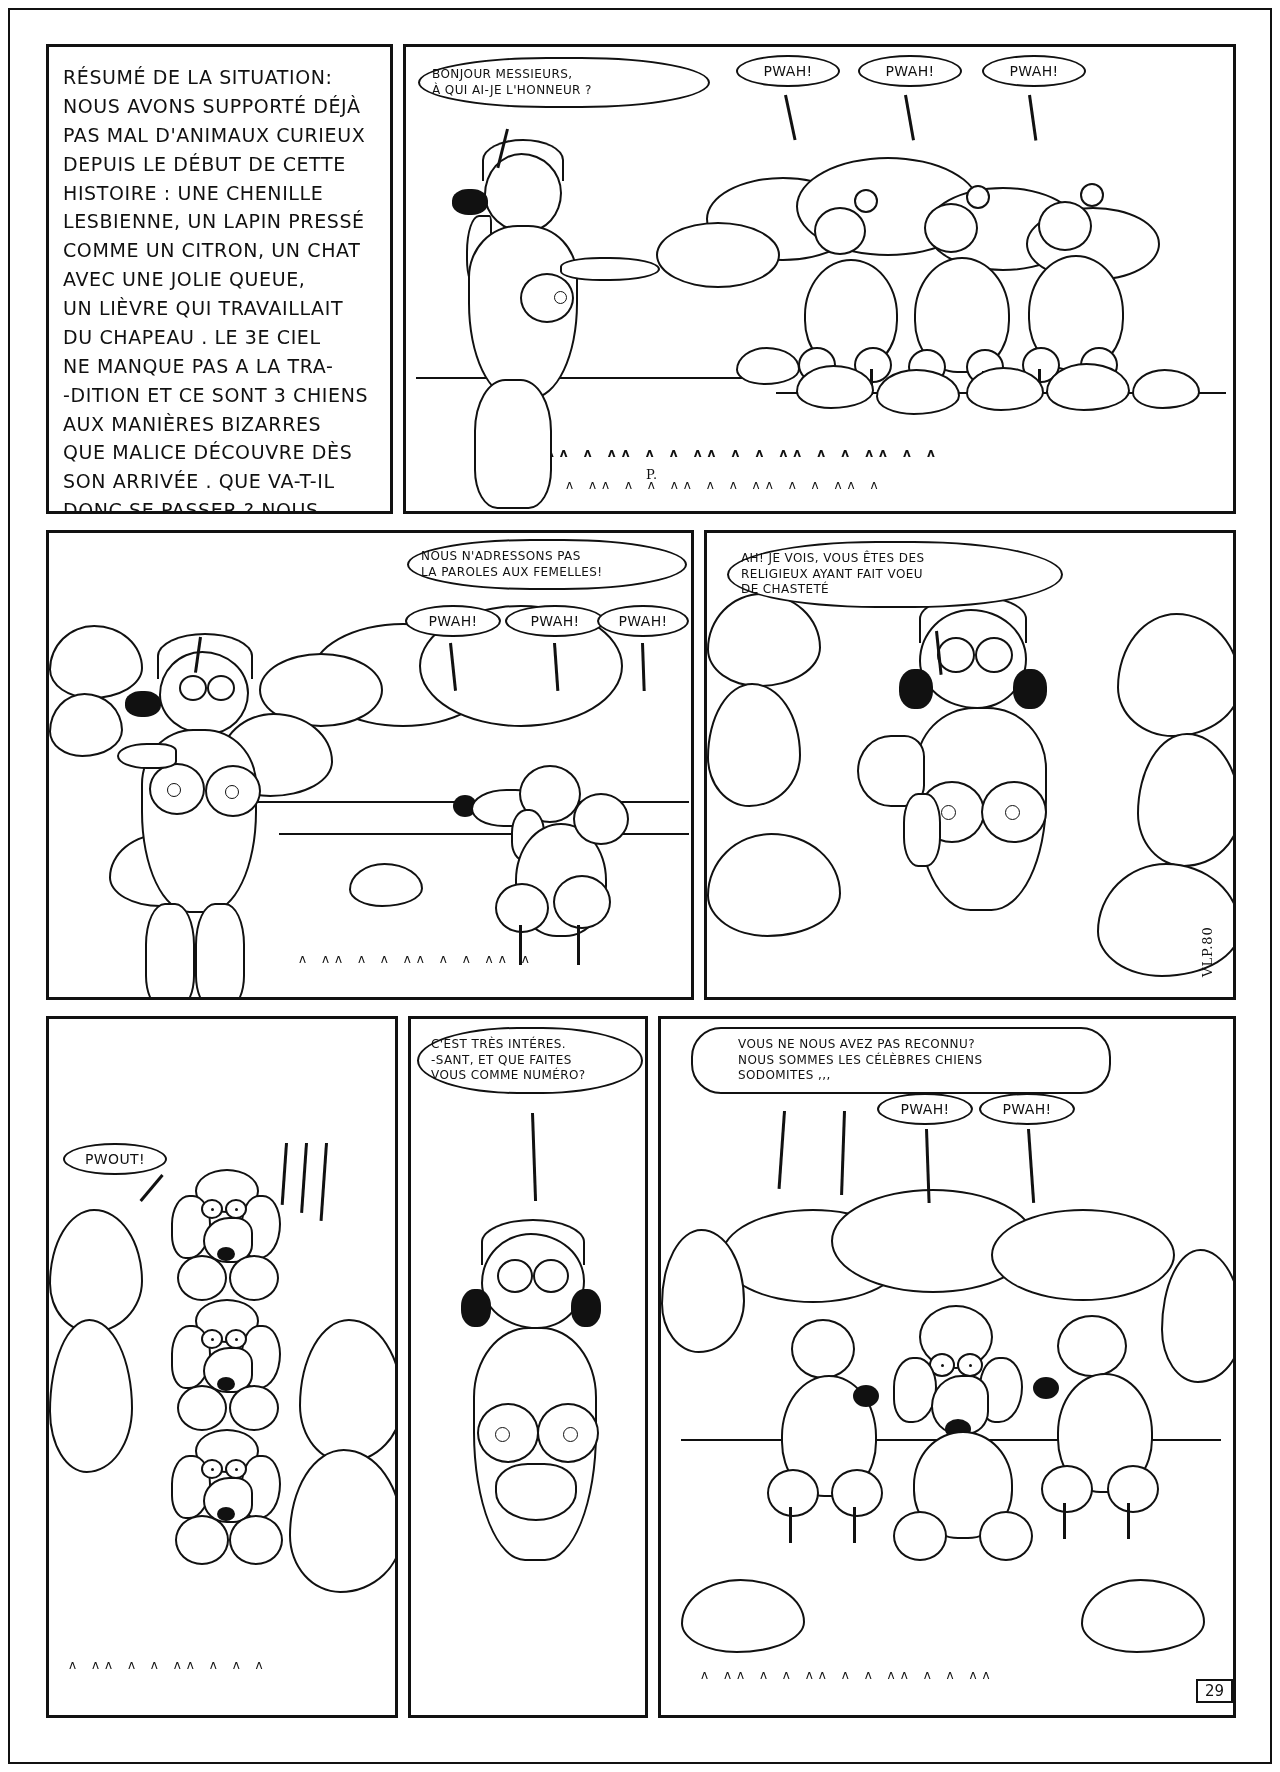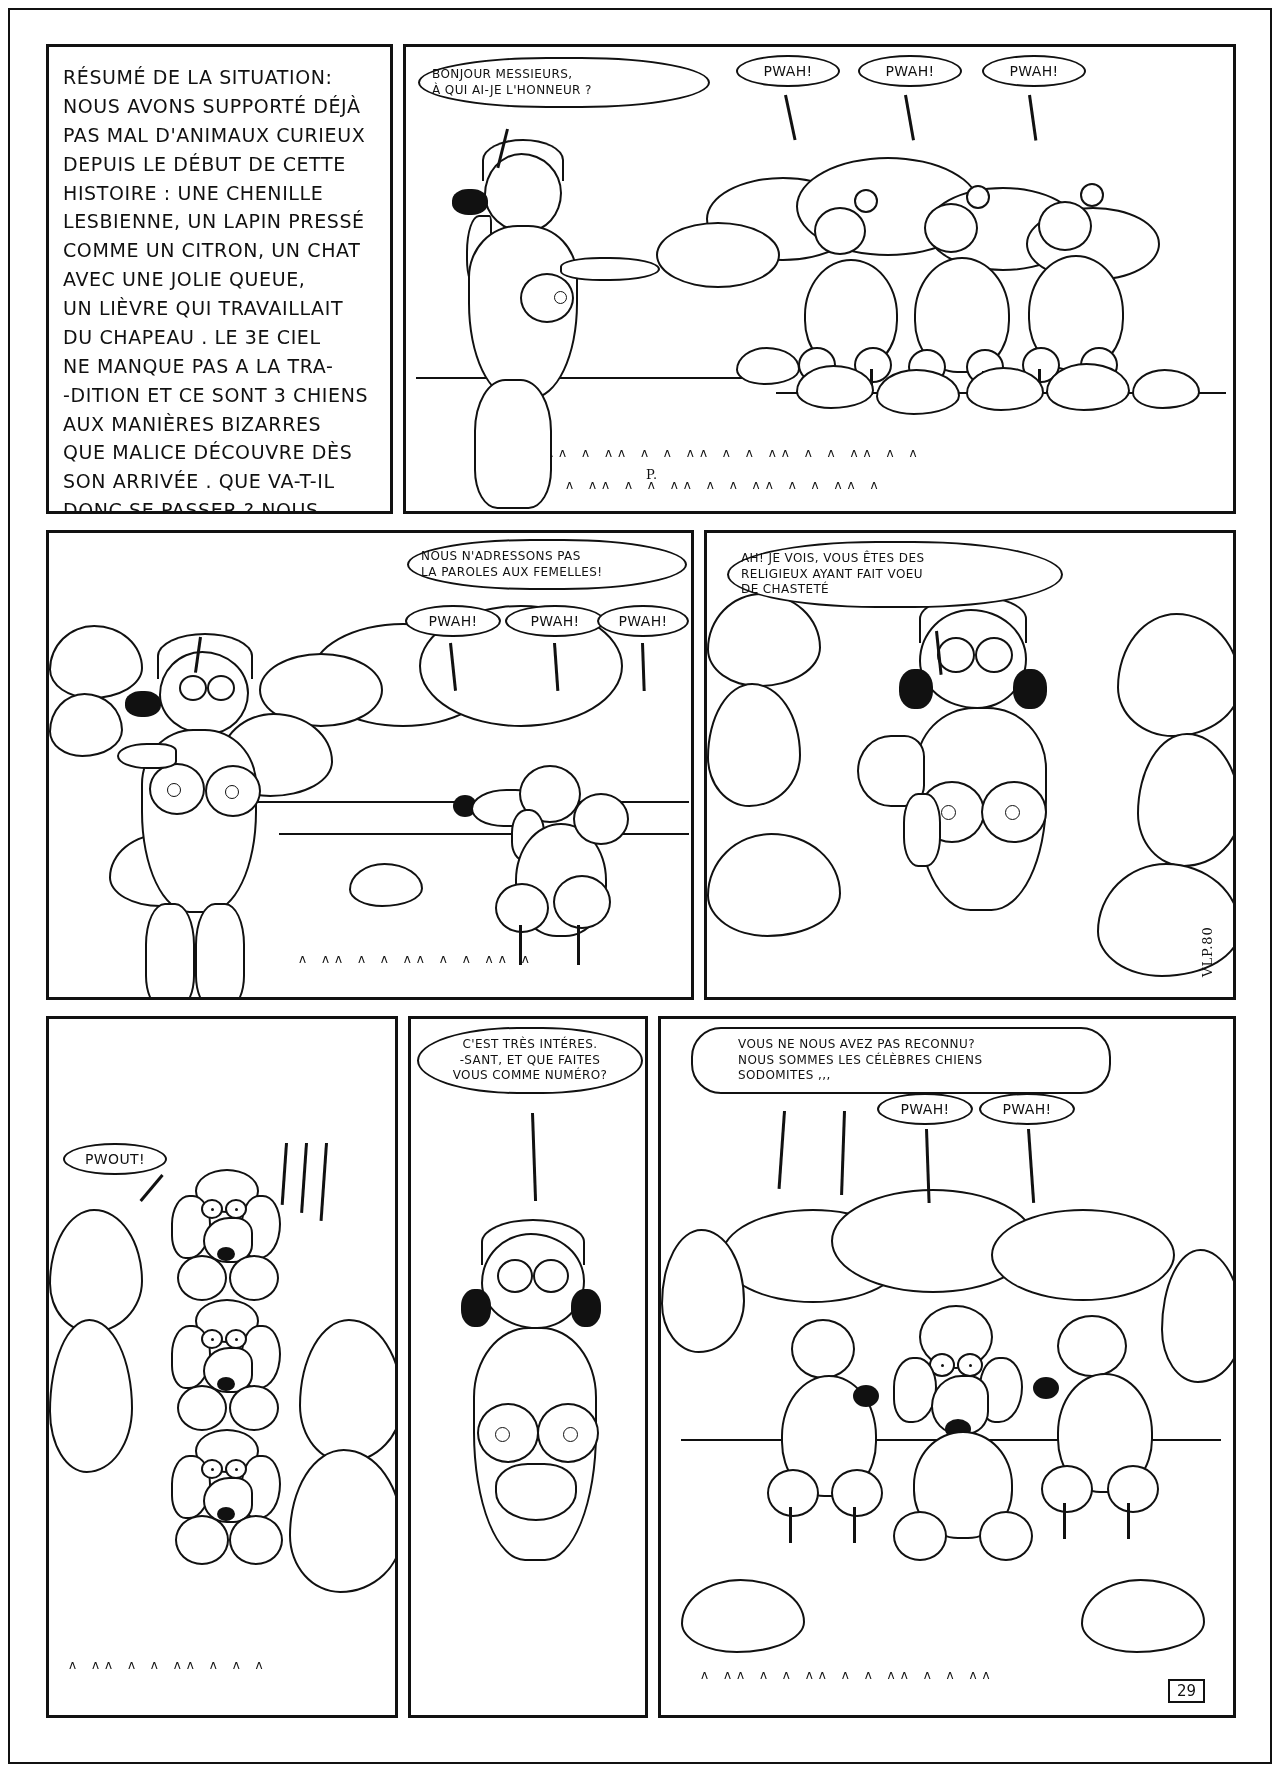--- a/index.html
+++ b/index.html
@@ -280,21 +280,21 @@
 
       <div class="cloud" style="left:300px; top:130px; width:150px; height:80px;"></div>
       <div class="cloud" style="left:390px; top:110px; width:180px; height:95px;"></div>
       <div class="cloud" style="left:520px; top:140px; width:150px; height:80px;"></div>
       <div class="cloud" style="left:620px; top:160px; width:130px; height:70px;"></div>
       <div class="cloud" style="left:250px; top:175px; width:120px; height:62px;"></div>
 
       <div class="horizon" style="left:10px; top:330px; width:350px;"></div>
       <div class="horizon" style="left:370px; top:345px; width:450px;"></div>
 
-      <div class="grass-line" style="left:140px; top:400px; width:660px;">ʌʌ ʌ ʌʌ ʌ ʌ ʌʌ ʌ ʌ ʌʌ ʌ ʌ ʌʌ ʌ ʌ</div>
+      <div class="grass-line" style="left:140px; top:400px; width:660px;font-weight:bold;">ʌʌ ʌ ʌʌ ʌ ʌ ʌʌ ʌ ʌ ʌʌ ʌ ʌ ʌʌ ʌ ʌ</div>
       <div class="grass-line" style="left:160px; top:432px; width:640px;">ʌ ʌʌ ʌ ʌ ʌʌ ʌ ʌ ʌʌ ʌ ʌ ʌʌ ʌ</div>
 
       <div class="girl" style="left:18px; top:92px; width:230px; height:370px;">
         <div class="hair" style="left:58px; top:0px; width:78px; height:40px;"></div>
         <div class="head" style="left:60px; top:14px; width:74px; height:76px;"></div>
         <div class="bow" style="left:28px; top:50px; width:36px; height:26px;"></div>
         <div class="limb" style="left:42px; top:76px; width:22px; height:70px; border-radius:50% 10% 40% 40%;"></div>
         <div class="torso" style="left:44px; top:86px; width:106px; height:170px;"></div>
         <div class="breast" style="left:96px; top:134px; width:50px; height:46px;"></div>
         <div class="nip" style="left:130px; top:152px; width:11px; height:11px;"></div>
@@ -533,21 +533,21 @@
         <div class="bow" style="left:28px; top:70px; width:30px; height:38px;"></div>
         <div class="bow" style="left:138px; top:70px; width:30px; height:38px;"></div>
         <div class="torso" style="left:40px; top:108px; width:120px; height:230px;"></div>
         <div class="breast" style="left:44px; top:184px; width:58px; height:56px;"></div>
         <div class="breast" style="left:104px; top:184px; width:58px; height:56px;"></div>
         <div class="nip" style="left:62px; top:208px; width:13px; height:13px;"></div>
         <div class="nip" style="left:130px; top:208px; width:13px; height:13px;"></div>
         <div class="limb" style="left:62px; top:244px; width:78px; height:54px; border-radius:40% 40% 50% 50%;"></div>
       </div>
 
-      <div class="balloon" style="left:6px; top:8px; width:226px;text-align:center;">C'EST TRÈS INTÉRES.
+      <div class="balloon" style="left:6px; top:8px; width:226px;">C'EST TRÈS INTÉRES.
 -SANT, ET QUE FAITES
 VOUS COMME NUMÉRO?</div>
       <div class="tail" style="left:120px; top:94px; height:88px; transform:rotate(-2deg);"></div>
     </div>
 
     <div class="panel" style="width:578px; height:702px;">
       <div class="sky"></div>
 
       <div class="cloud" style="left:60px; top:190px; width:180px; height:90px;"></div>
       <div class="cloud" style="left:170px; top:170px; width:200px; height:100px;"></div>
@@ -604,16 +604,16 @@
       <div class="tail" style="left:122px; top:92px; height:78px; transform:rotate(4deg);"></div>
       <div class="tail" style="left:182px; top:92px; height:84px; transform:rotate(2deg);"></div>
 
       <div class="balloon small" style="left:216px; top:74px; width:96px; text-align:center;">PWAH!</div>
       <div class="tail" style="left:264px; top:110px; height:74px; transform:rotate(-2deg);"></div>
 
       <div class="balloon small" style="left:318px; top:74px; width:96px; text-align:center;">PWAH!</div>
       <div class="tail" style="left:366px; top:110px; height:74px; transform:rotate(-4deg);"></div>
 
 
-      <div class="page-number" style="right:28px; bottom:12px;">29</div>
+      <div class="page-number" style="right:0; bottom:12px;">29</div>
     </div>
   </div>
 </div>
 
 </body></html>

